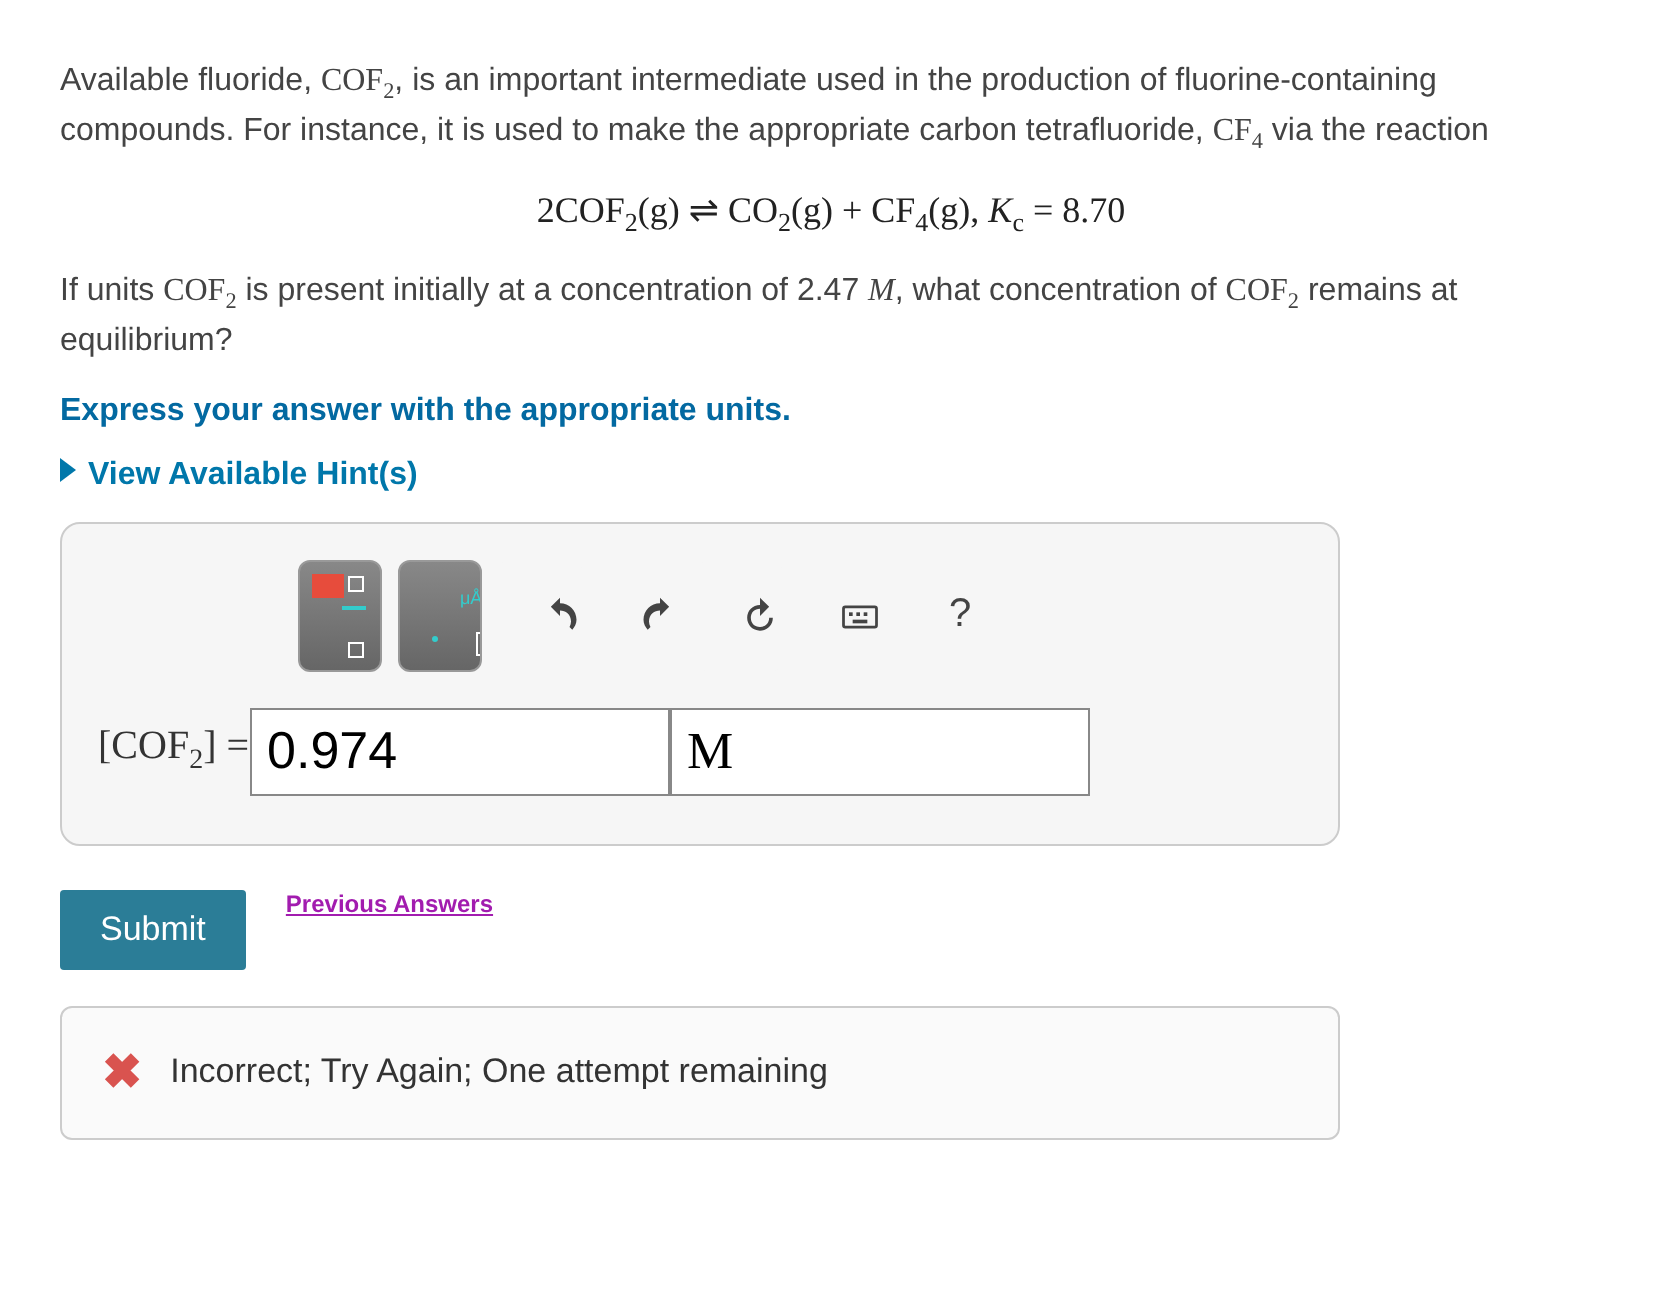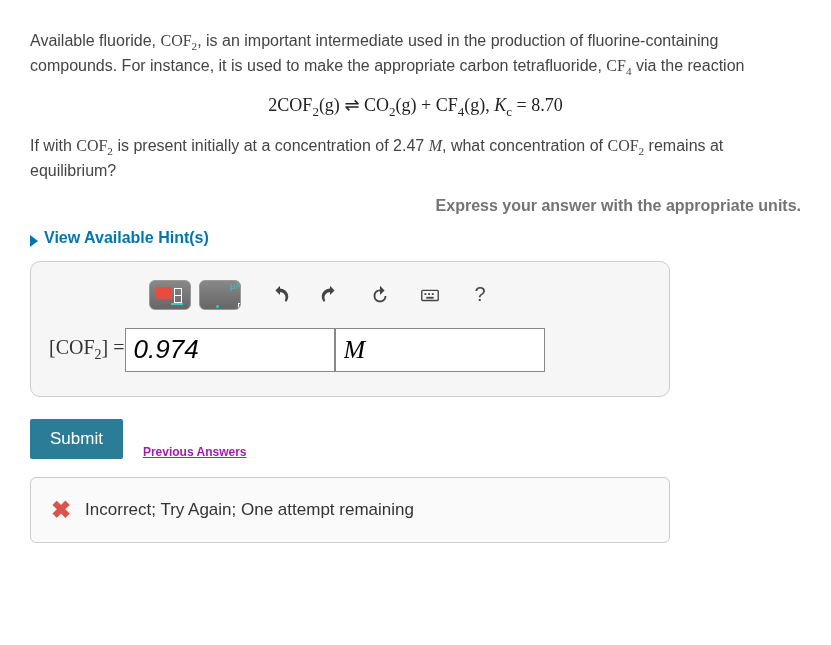--- a/index.html
+++ b/index.html
@@ -21,30 +21,29 @@
       text-align: center;
       font-family: 'Times New Roman', serif;
       font-size: 18px;
       margin: 10px 0 16px 0;
       color: #222;
     }
     .equation sub { font-size: 13px; }
     .italic { font-style: italic; }
     .instruction {
       font-weight: bold;
-      color: #737373;
+      color: #0369a1;
       margin: 12px 0 14px 0;
-      text-align: right;
     }
     .hints-toggle {
       color: #0077aa;
       font-weight: bold;
       cursor: pointer;
       display: flex;
-      align-items: flex-end;
+      align-items: flex-start;
       gap: 6px;
       margin-bottom: 14px;
     }
     .hints-toggle .tri {
       display: inline-block;
       width: 0; height: 0;
       border-top: 6px solid transparent;
       border-bottom: 6px solid transparent;
       border-left: 8px solid #0077aa;
     }
@@ -56,21 +55,21 @@
       max-width: 640px;
     }
     .toolbar {
       display: flex;
       align-items: center;
       gap: 8px;
       margin-left: 100px;
       margin-bottom: 18px;
     }
     .tool-btn {
-      width: 42px; height: 30px;
+      width: 42px; height: 56px;
       border: 1px solid #999;
       border-radius: 6px;
       background: linear-gradient(#888,#666);
       display: flex;
       align-items: center;
       justify-content: center;
       color: #fff;
       cursor: pointer;
       position: relative;
       overflow: hidden;
@@ -104,27 +103,26 @@
       font-size: 20px;
     }
     .answer-label { color: #333; }
     .answer-input, .unit-input {
       font-family: Arial, sans-serif;
       font-size: 26px;
       padding: 4px 8px;
       border: 1px solid #888;
       background: #fff;
       height: 44px;
-      font-style: italic;
     }
     .answer-input { width: 210px; }
     .unit-input { width: 210px; font-family: 'Times New Roman', serif; }
     .submit-row {
       display: flex;
-      align-items: flex-end;
+      align-items: flex-start;
       gap: 20px;
       margin: 22px 0 18px 0;
     }
     .submit-btn {
       background: #2b7d97;
       color: #fff;
       border: none;
       padding: 10px 20px;
       font-size: 17px;
       cursor: pointer;
@@ -164,21 +162,21 @@
 
 <div class="problem-text">
   <span>Available fluoride, </span><span class="chem"><span>COF</span><sub>2</sub></span><span>, is an important intermediate used in the production of fluorine-containing compounds. For instance, it is used to make the appropriate carbon tetrafluoride, </span><span class="chem"><span>CF</span><sub>4</sub></span><span> via the reaction</span>
 </div>
 
 <div class="equation">
   <span>2</span><span>COF</span><sub>2</sub><span>(g)</span><span> ⇌ </span><span>CO</span><sub>2</sub><span>(g)</span><span> + </span><span>CF</span><sub>4</sub><span>(g)</span><span>,    </span><span class="italic">K</span><sub>c</sub><span> = </span><span>8.70</span>
 </div>
 
 <div class="problem-text">
-  <span>If with </span><span class="chem"><span>COF</span><sub>2</sub></span><span> is present initially at a concentration of 2.47 </span><span class="italic chem">M</span><span>, what concentration of </span><span class="chem"><span>COF</span><sub>2</sub></span><span> remains at equilibrium?</span>
+  <span>If units </span><span class="chem"><span>COF</span><sub>2</sub></span><span> is present initially at a concentration of 2.47 </span><span class="italic chem">M</span><span>, what concentration of </span><span class="chem"><span>COF</span><sub>2</sub></span><span> remains at equilibrium?</span>
 </div>
 
 <div class="instruction">Express your answer with the appropriate units.</div>
 
 <div class="hints-toggle">
   <span class="tri"></span>
   <span>View Available Hint(s)</span>
 </div>
 
 <div class="answer-box">

